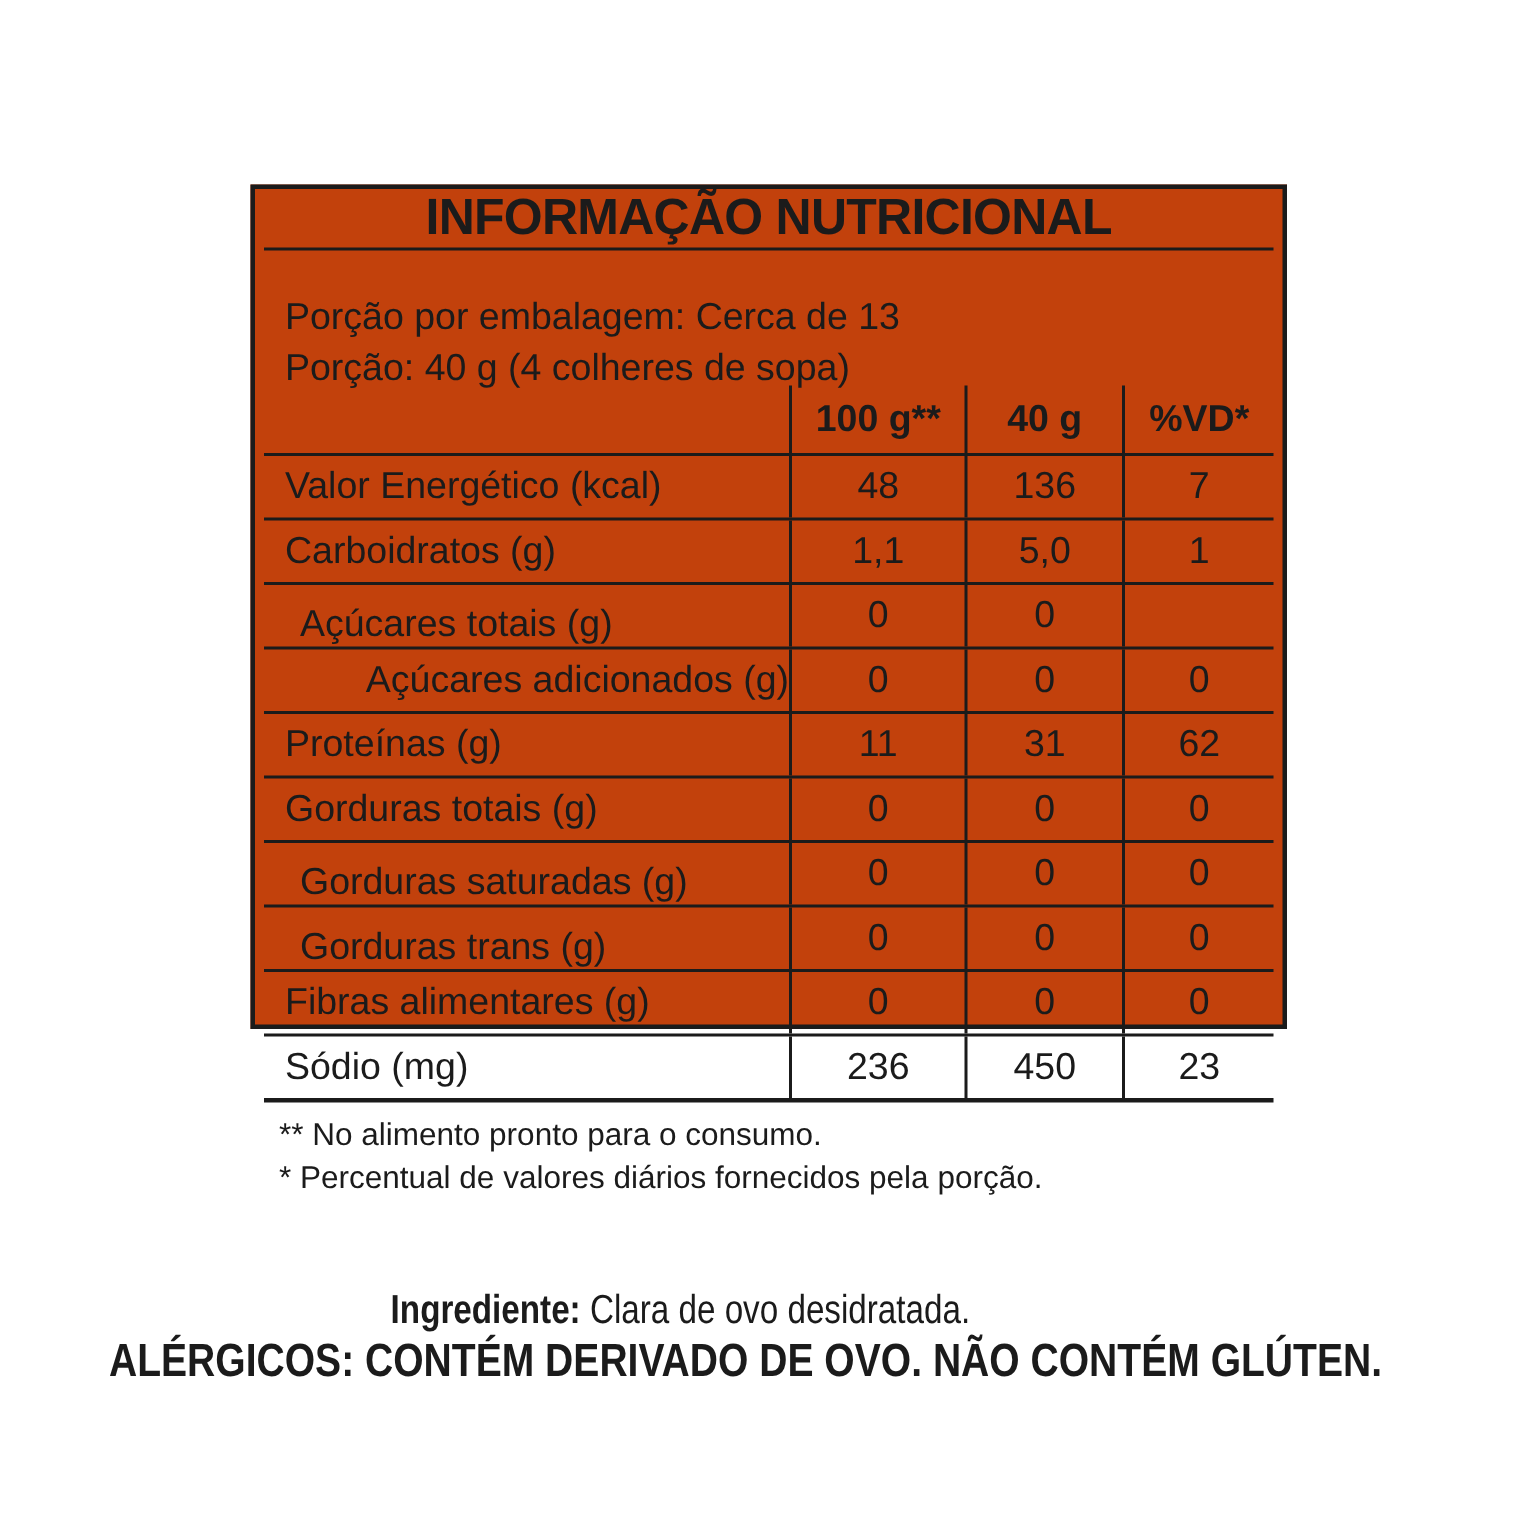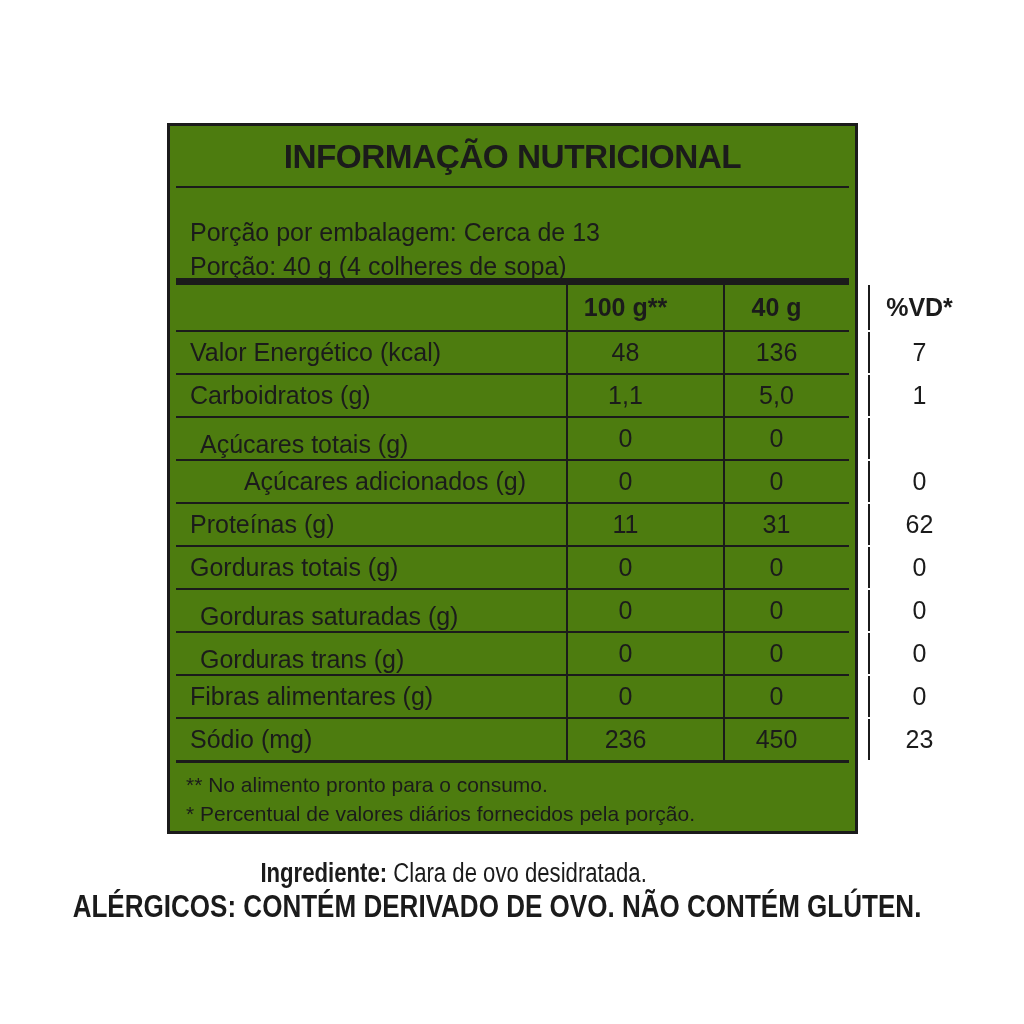--- a/index.html
+++ b/index.html
@@ -7,23 +7,23 @@
   body {
     width: 1024px; height: 1024px;
     font-family: "Liberation Sans", sans-serif;
     color: #1b1b1b;
     position: relative;
     overflow: hidden;
   }
   .nutrition-box {
     position: absolute;
     left: 167px; top: 123px;
-    width: 691px; height: 711px;
+    width: 691px; height: 563px;
     border: 3px solid #1b1b1b;
-    background: #4d7c0f;
+    background: #c2410c;
     display: flex;
     flex-direction: column;
   }
   .title-block {
     height: 60px;
     display: flex;
     align-items: center;
     justify-content: center;
   }
   .title-block h1 {
@@ -52,21 +52,20 @@
     margin: 0 6px;
     border-bottom: 3px solid #1b1b1b;
   }
   .t-row {
     display: grid;
     grid-template-columns: 350px 117px 105px 101px;
     height: 43px;
     border-top: 2px solid #1b1b1b;
     align-items: center;
     font-size: 25px;
-    gap: 40px;
   }
   .t-row.header-row {
     border-top: none;
     height: 45px;
     font-weight: 700;
   }
   .t-cell-label { padding-left: 14px; }
   .indent-1 .t-cell-label { padding-left: 24px; margin-top: 12px; }
   .indent-2 .t-cell-label { padding-left: 32px; text-align: right; }
   .t-cell-val {

